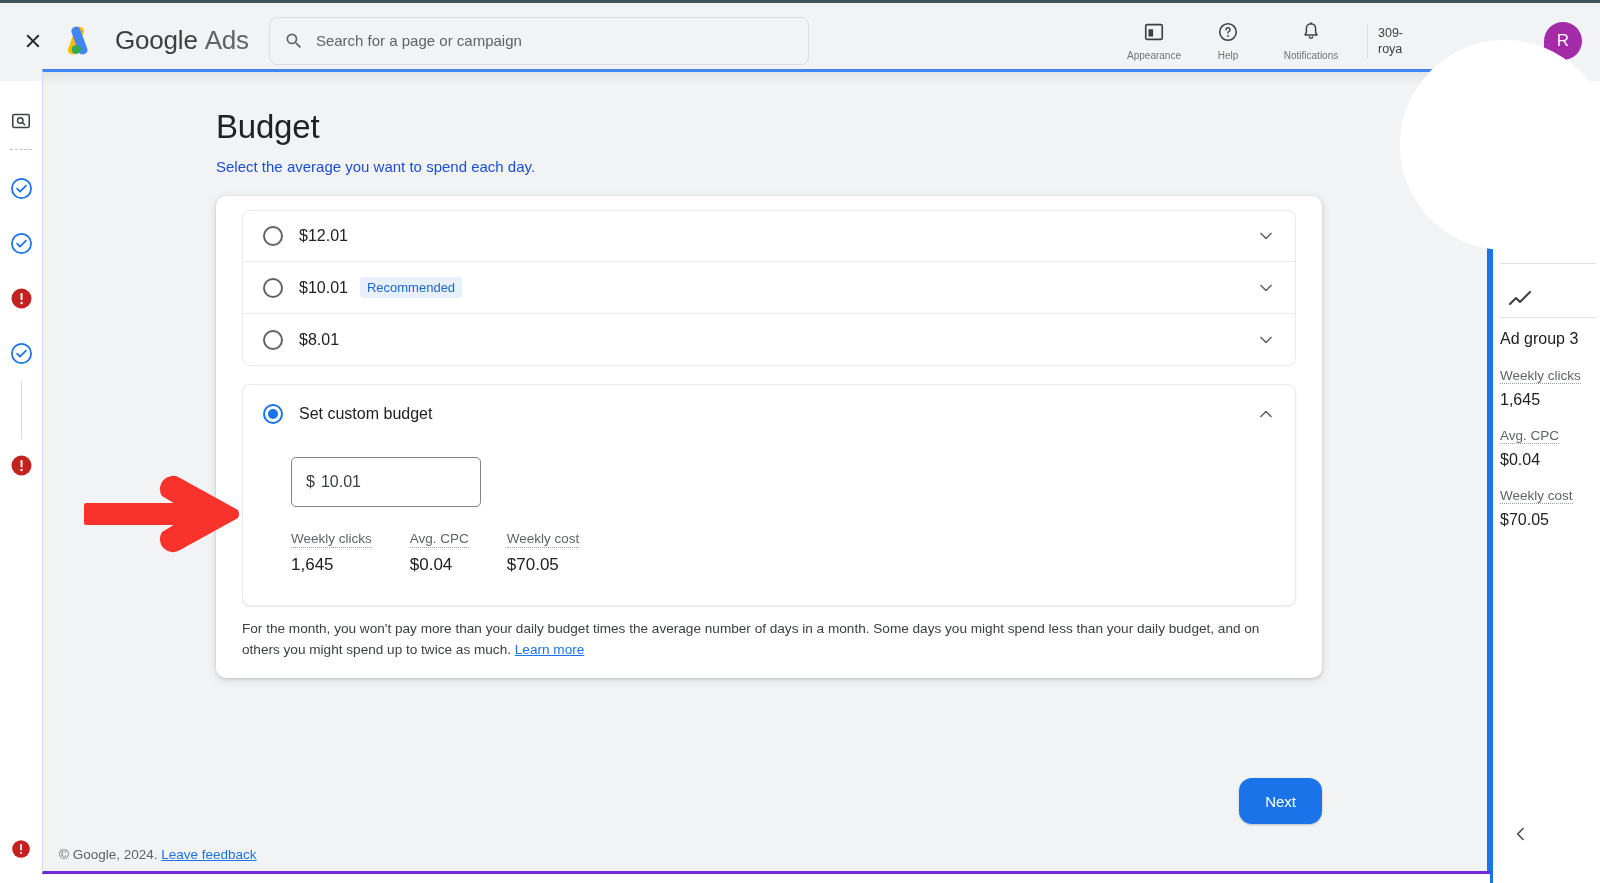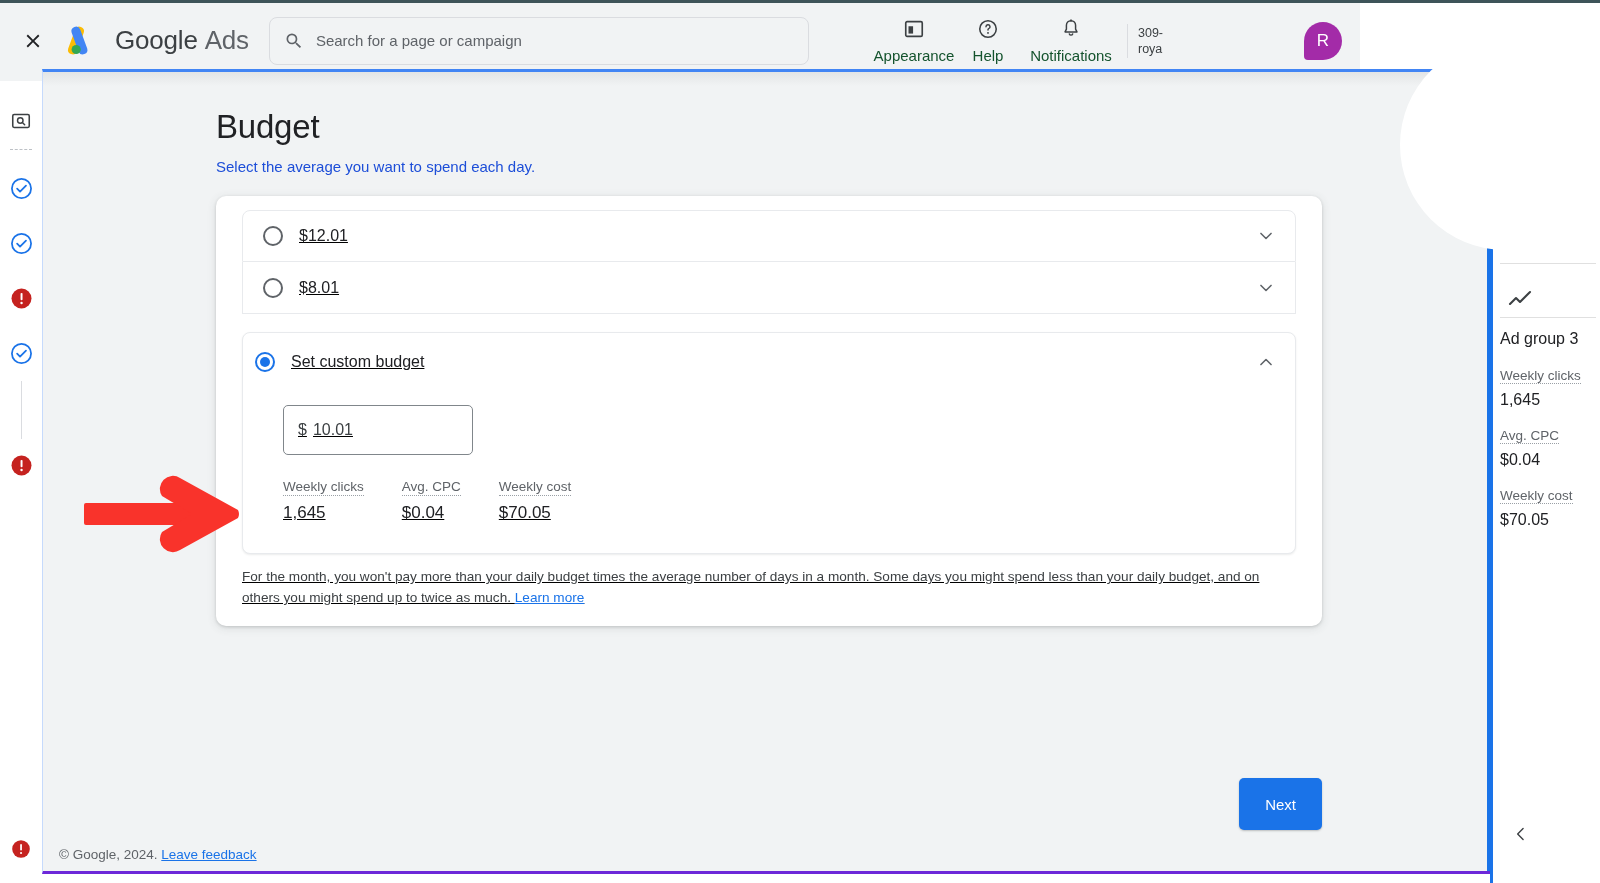--- a/index.html
+++ b/index.html
@@ -6,21 +6,21 @@
   html, body {
     width: 1600px; height: 883px;
     font-family: "Liberation Sans", sans-serif;
     background: #ffffff;
     overflow: hidden;
   }
   #root { position: relative; width: 1600px; height: 883px; }
 
   
   .header {
-    position: absolute; left: 0; top: 0; width: 1360px; height: 81px;
+    position: absolute; left: 0; top: 0; width: 1600px; height: 81px;
     background: #f1f3f4;
     display: flex; align-items: center;
   }
   .header-topline {
     position:absolute; left:0; top:0; width:1600px; height:3px;
     background:#3e5459;
   }
   .close-btn {
     margin-left: 10px; width: 46px; height: 46px;
     display: flex; align-items: center; justify-content: center;
@@ -48,21 +48,21 @@
   .searchbar input::placeholder { color: #5f6368; }
 
   .header-right {
     margin-left: auto; display: flex; align-items: center; height: 81px;
     padding-right: 18px;
   }
   .hr-item {
     display: flex; flex-direction: column; align-items: center; justify-content: center;
     width: 74px; cursor: pointer; color: #3c4043; gap: 3px;
   }
-  .hr-item .lbl { font-size: 15px; color: #14532d; }
+  .hr-item .lbl { font-size: 10px; color: #737373; }
   .hr-divider { width:1px; height:34px; background:#dadce0; margin: 0 10px; }
   .acct {
     display:flex; flex-direction:column; justify-content:center; gap:2px;
     font-size: 12.5px; color: #3c4043; width: 150px; overflow:hidden;
     position: relative; cursor: pointer;
   }
   .acct .ln { white-space: nowrap; }
   .acct-fade {
     position:absolute; left:44px; top:0; width:140px; height:100%;
     background: linear-gradient(90deg, rgba(241,243,244,0.55) 0%, rgba(241,243,244,0.97) 55%, #f1f3f4 100%);
@@ -118,21 +118,20 @@
   .page-sub {
     position:absolute; left:173px; top:86px;
     font-size: 15px; color: #1d4ed8;
   }
 
   .card {
     position:absolute; left:173px; top:124px; width:1106px;
     background:#ffffff; border-radius: 10px;
     box-shadow: 0 1px 3px rgba(60,64,67,.20), 0 2px 8px 1px rgba(60,64,67,.10);
     padding-bottom: 18px;
-    text-decoration: underline;
   }
 
   .opt-list { padding: 14px 26px 0 26px; }
   .opt {
     height: 52px; border: 1px solid #e8eaed; background:#fff;
     display:flex; align-items:center; padding: 0 18px 0 20px; cursor:pointer;
   }
   .opt:first-child { border-radius: 8px 8px 0 0; }
   .opt + .opt { border-top: none; }
   .opt:nth-child(3) { border-radius: 0 0 8px 8px; text-align: center; }
@@ -149,21 +148,21 @@
   .pill {
     margin-left: 12px; background:#e8f0fe; color:#1967d2;
     font-size: 13px; padding: 3px 7px; border-radius: 3px;
   }
   .chev { margin-left:auto; color:#5f6368; display:flex; }
 
   .custom-card {
     margin: 18px 26px 0 26px;
     border: 1px solid #e8eaed; border-radius: 8px; background:#fff;
     box-shadow: 0 1px 2px rgba(60,64,67,.10);
-    padding: 0 18px 30px 12px;
+    padding: 0 18px 30px 20px;
   }
   .custom-head { height:58px; display:flex; align-items:center; cursor:pointer; }
   .custom-head .lbl { font-size:16px; color:#202124; font-weight:500; }
 
   .custom-body { padding-left: 28px; }
   .cb-label { font-size:15px; color:#202124; margin-top: 10px; }
   .money-input {
     margin-top: 14px; width: 190px; height: 50px;
     border:1px solid #80868b; border-radius:5px; background:#fff;
     display:flex; align-items:center; padding: 0 14px; cursor:text;
@@ -187,23 +186,23 @@
     margin: 12px 26px 0 26px; font-size: 13.6px; color:#3c4043; line-height: 1.55;
     max-width: 1060px;
   }
   .disclaimer a { color:#1a73e8; }
 
   .next-row {
     position:absolute; left:173px; top:inherit; width:1106px;
   }
   .next-btn {
     position:absolute; right:0; top:0;
-    background:#1a73e8; color:#fff; border:none; border-radius:5px;
+    background:#1a73e8; color:#fff; border:none; border-radius:13px;
     font-family:"Liberation Sans", sans-serif; font-size:15px; font-weight:500;
-    padding: 0 26px; height: 52px; cursor:pointer;
+    padding: 0 26px; height: 46px; cursor:pointer;
     box-shadow: 0 1px 2px rgba(60,64,67,.30);
   }
 
   .footer {
     position:absolute; left:16px; bottom:9px;
     font-size:13.5px; color:#5f6368;
   }
   .footer a { color:#1a73e8; }
 
   
@@ -410,20 +409,30 @@
             <div class="opt">
               <span class="radio"></span>
               <span class="opt-amt">$12.01</span>
               <span class="chev">
                 <svg width="22" height="22" viewBox="0 0 24 24">
                     <path d="M6.5 9.2 12 14.7l5.5-5.5" fill="none" stroke="currentColor" stroke-width="1.7" stroke-linecap="round" stroke-linejoin="round"></path>
                   </svg>
               </span>
             </div>
 
+            <div class="opt">
+              <span class="radio"></span>
+              <span class="opt-amt">$10.01</span>
+              <span class="pill">Recommended</span>
+              <span class="chev">
+                <svg width="22" height="22" viewBox="0 0 24 24">
+                    <path d="M6.5 9.2 12 14.7l5.5-5.5" fill="none" stroke="currentColor" stroke-width="1.7" stroke-linecap="round" stroke-linejoin="round"></path>
+                  </svg>
+              </span>
+            </div>
 
             <div class="opt">
               <span class="radio"></span>
               <span class="opt-amt">$8.01</span>
               <span class="chev">
                 <svg width="22" height="22" viewBox="0 0 24 24">
                     <path d="M6.5 9.2 12 14.7l5.5-5.5" fill="none" stroke="currentColor" stroke-width="1.7" stroke-linecap="round" stroke-linejoin="round"></path>
                   </svg>
               </span>
             </div>

